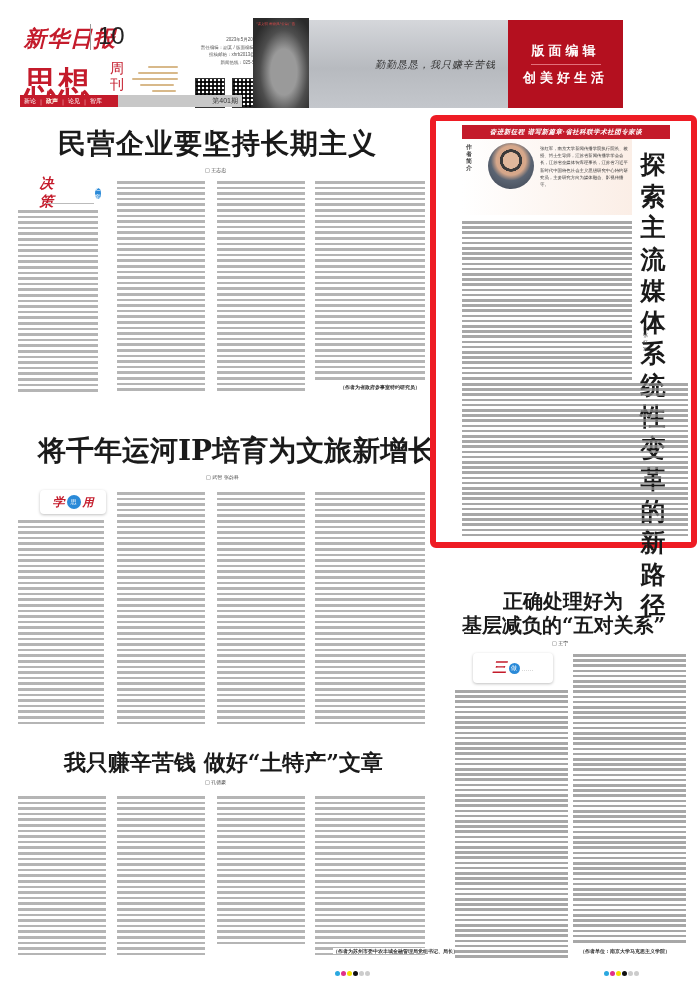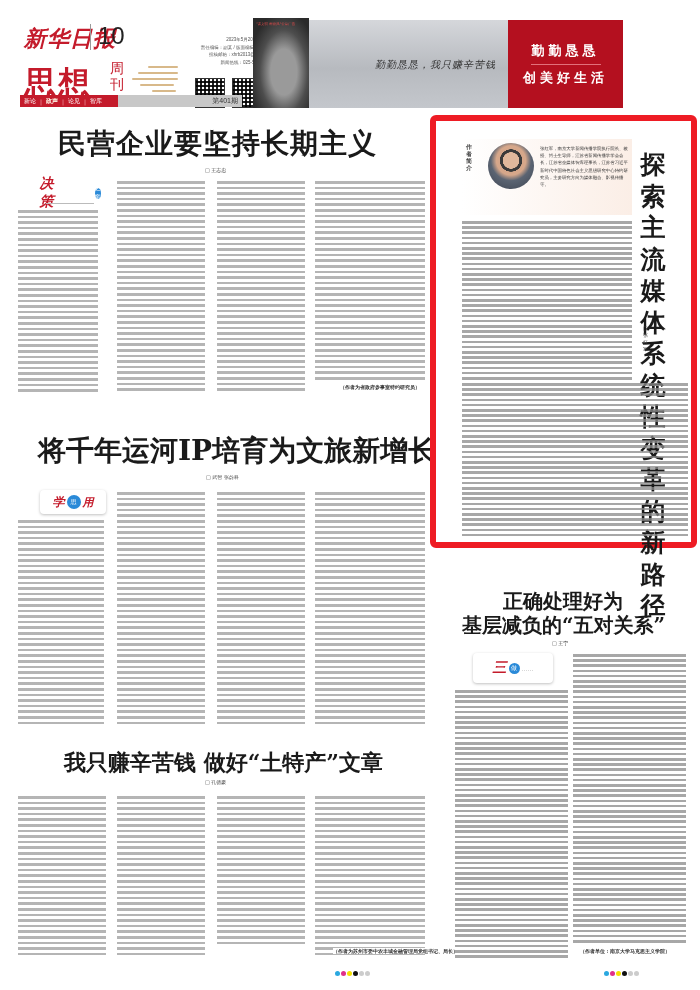--- a/index.html
+++ b/index.html
@@ -107,21 +107,21 @@
   </div>
   <div class="issue-no">第401期</div>
 </div>
 
 <div class="ad-photo">
   <div class="ad-photo-tag">"讲文明 树新风"公益广告</div>
 </div>
 <div class="ad-gray"></div>
 <div class="ad-slogan">勤勤恳恳，我只赚辛苦钱</div>
 <div class="ad-red">
-  <span>勤勤恳恳</span>
+  <span>版面编辑</span>
   <div class="line"></div>
   <span>创美好生活</span>
 </div>
 
 <div class="headline" style="left:58px;top:125px;font-size:28px;letter-spacing:1px;">民营企业要坚持长期主义</div>
 <div class="byline" style="left:205px;top:167px;">王志忠</div>
 <div class="col-badge" style="left:40px;top:180px;width:60px;height:26px;box-shadow:none;gap:41px;">
   <span class="chars">决策</span>
   <span class="circ">之窗</span>
   <div class="rule"></div>
@@ -154,20 +154,23 @@
 <div class="cmyk" style="left:335px;top:971px;">
   <span style="background:#2aa8e0"></span>
     <span style="background:#e0308a"></span>
     <span style="background:#f5e000"></span>
     <span style="background:#111"></span>
     <span style="background:#ccc"></span>
     <span style="background:#ccc"></span>
 </div>
 
 <div class="feature">
+  <div class="feature-banner">
+    <span>奋进新征程 谱写新篇章·省社科联学术社团专家谈</span>
+  </div>
   <div class="author-box">
     <div class="author-label">作者简介</div>
     <div class="avatar"></div>
     <div class="author-bio" style="height:49px;overflow:hidden;">张红军，南京大学新闻传播学院执行院长、教授、博士生导师，江苏省新闻传播学学会会长，江苏省全媒体智库理事长，江苏省习近平新时代中国特色社会主义思想研究中心特约研究员，主要研究方向为媒体融合、影视传播等。</div>
   </div>
   <div class="feature-title">探索主流媒体系统性变革的新路径</div>
   <div class="feature-byline">张红军</div>
   <div class="textcol dense" style="left:26px;top:100px;width:170px;height:160px;"></div>
   <div class="textcol dense" style="left:26px;top:262px;width:226px;height:155px;"></div>
 </div>

